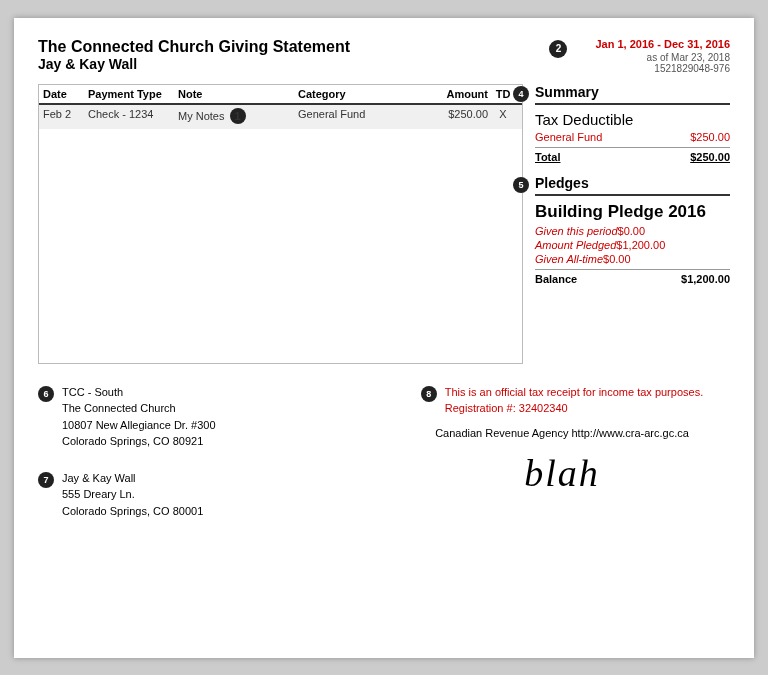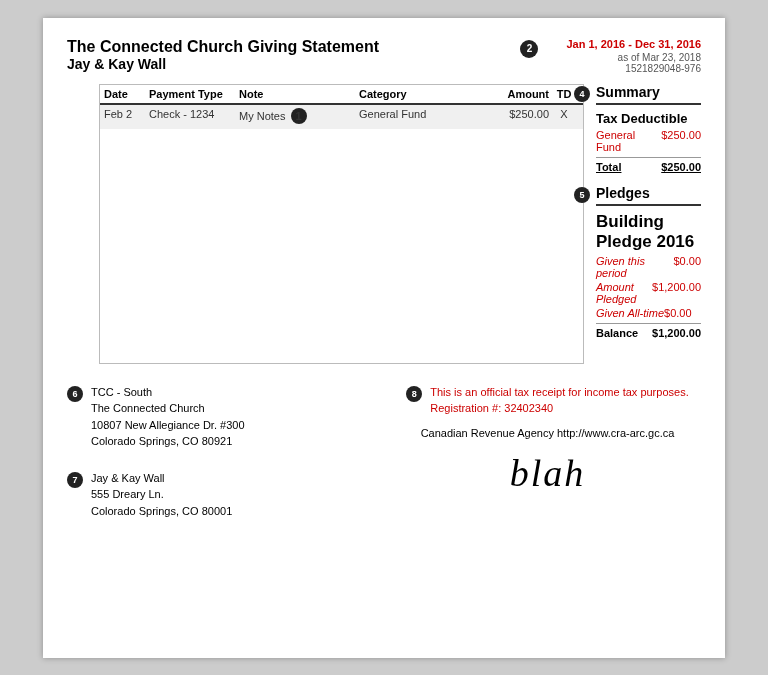--- a/index.html
+++ b/index.html
@@ -8,21 +8,21 @@
       font-size: 12px;
       background: #ccc;
       display: flex;
       justify-content: center;
       align-items: center;
       width: 768px;
       min-height: 675px;
     }
     .page {
       background: #fff;
-      width: 682px;
+      width: 740px;
       min-height: 640px;
       padding: 20px 24px 20px 24px;
       position: relative;
       box-shadow: 0 0 6px rgba(0,0,0,0.3);
     }
 
     
     .header {
       display: flex;
       justify-content: space-between;
@@ -72,21 +72,20 @@
     }
     .receipt-num {
       font-size: 10px;
       color: #555;
     }
 
     
     .main-content {
       display: flex;
       gap: 12px;
-      margin-left: 32px;
     }
 
     
     .table-section {
       flex: 1;
       border: 1px solid #bbb;
       min-height: 280px;
     }
     .table-header {
       display: grid;
@@ -153,22 +152,22 @@
       border-radius: 50%;
       background: #222;
       color: #fff;
       font-size: 9px;
       font-weight: bold;
       position: absolute;
       left: -22px;
       top: 2px;
     }
     .summary-subtitle {
-      font-weight: bold;
-      font-size: 13px;
+      font-weight: normal;
+      font-size: 15px;
       color: #000;
       margin-bottom: 3px;
     }
     .summary-row {
       display: flex;
       justify-content: space-between;
       margin-bottom: 2px;
     }
     .summary-row .label {
       color: #c00;

